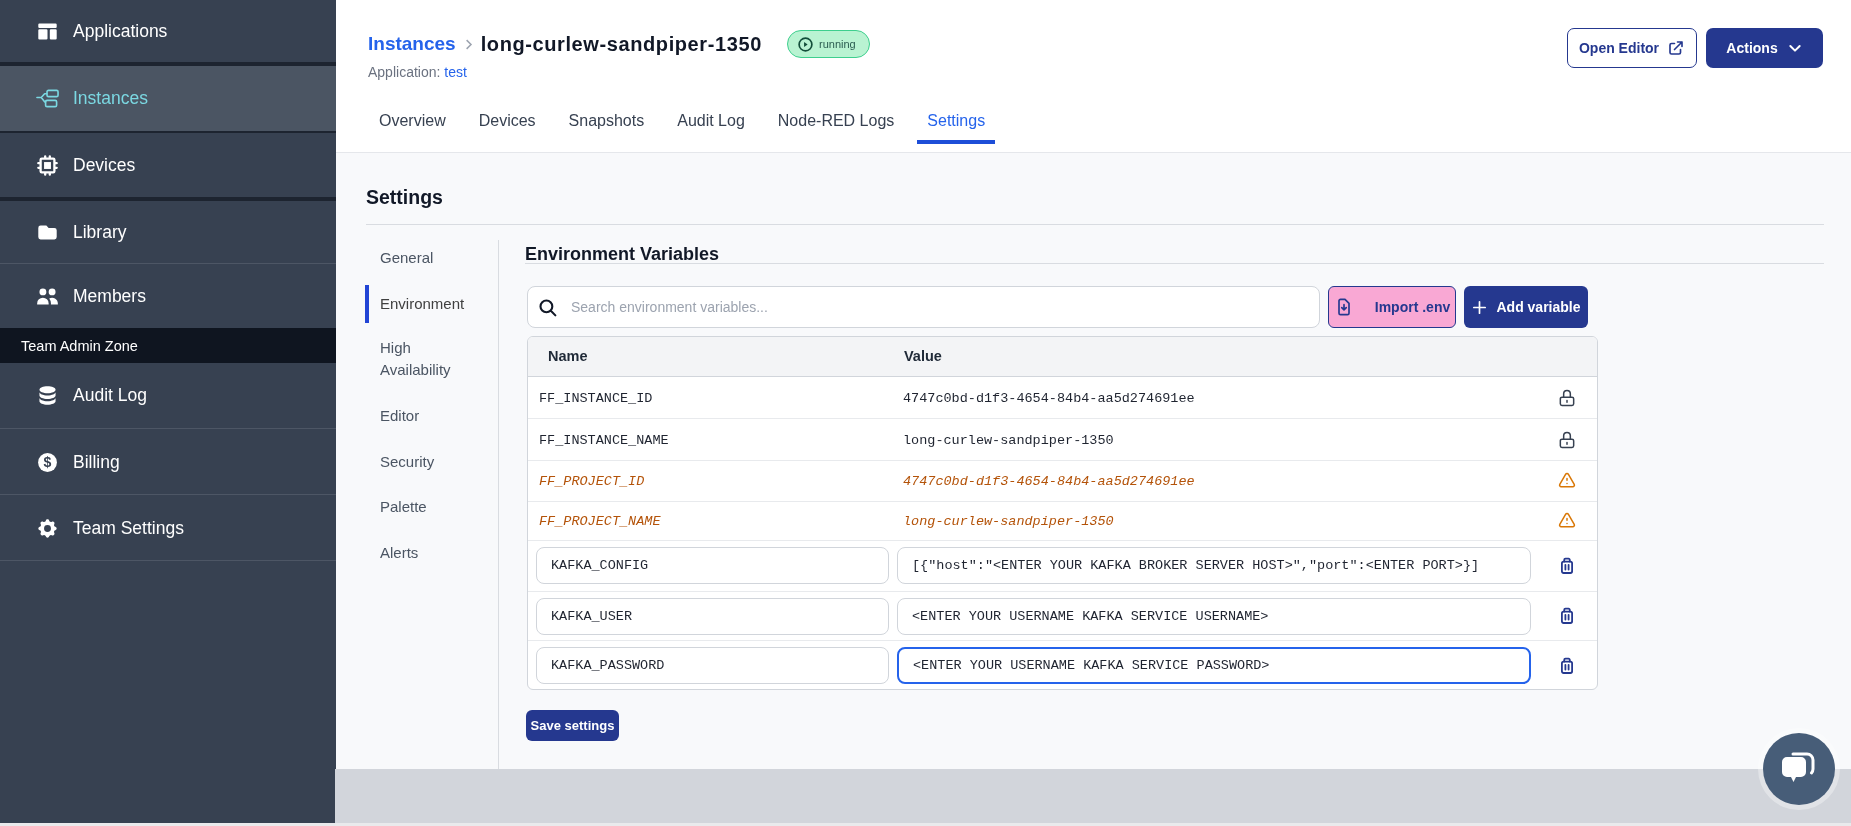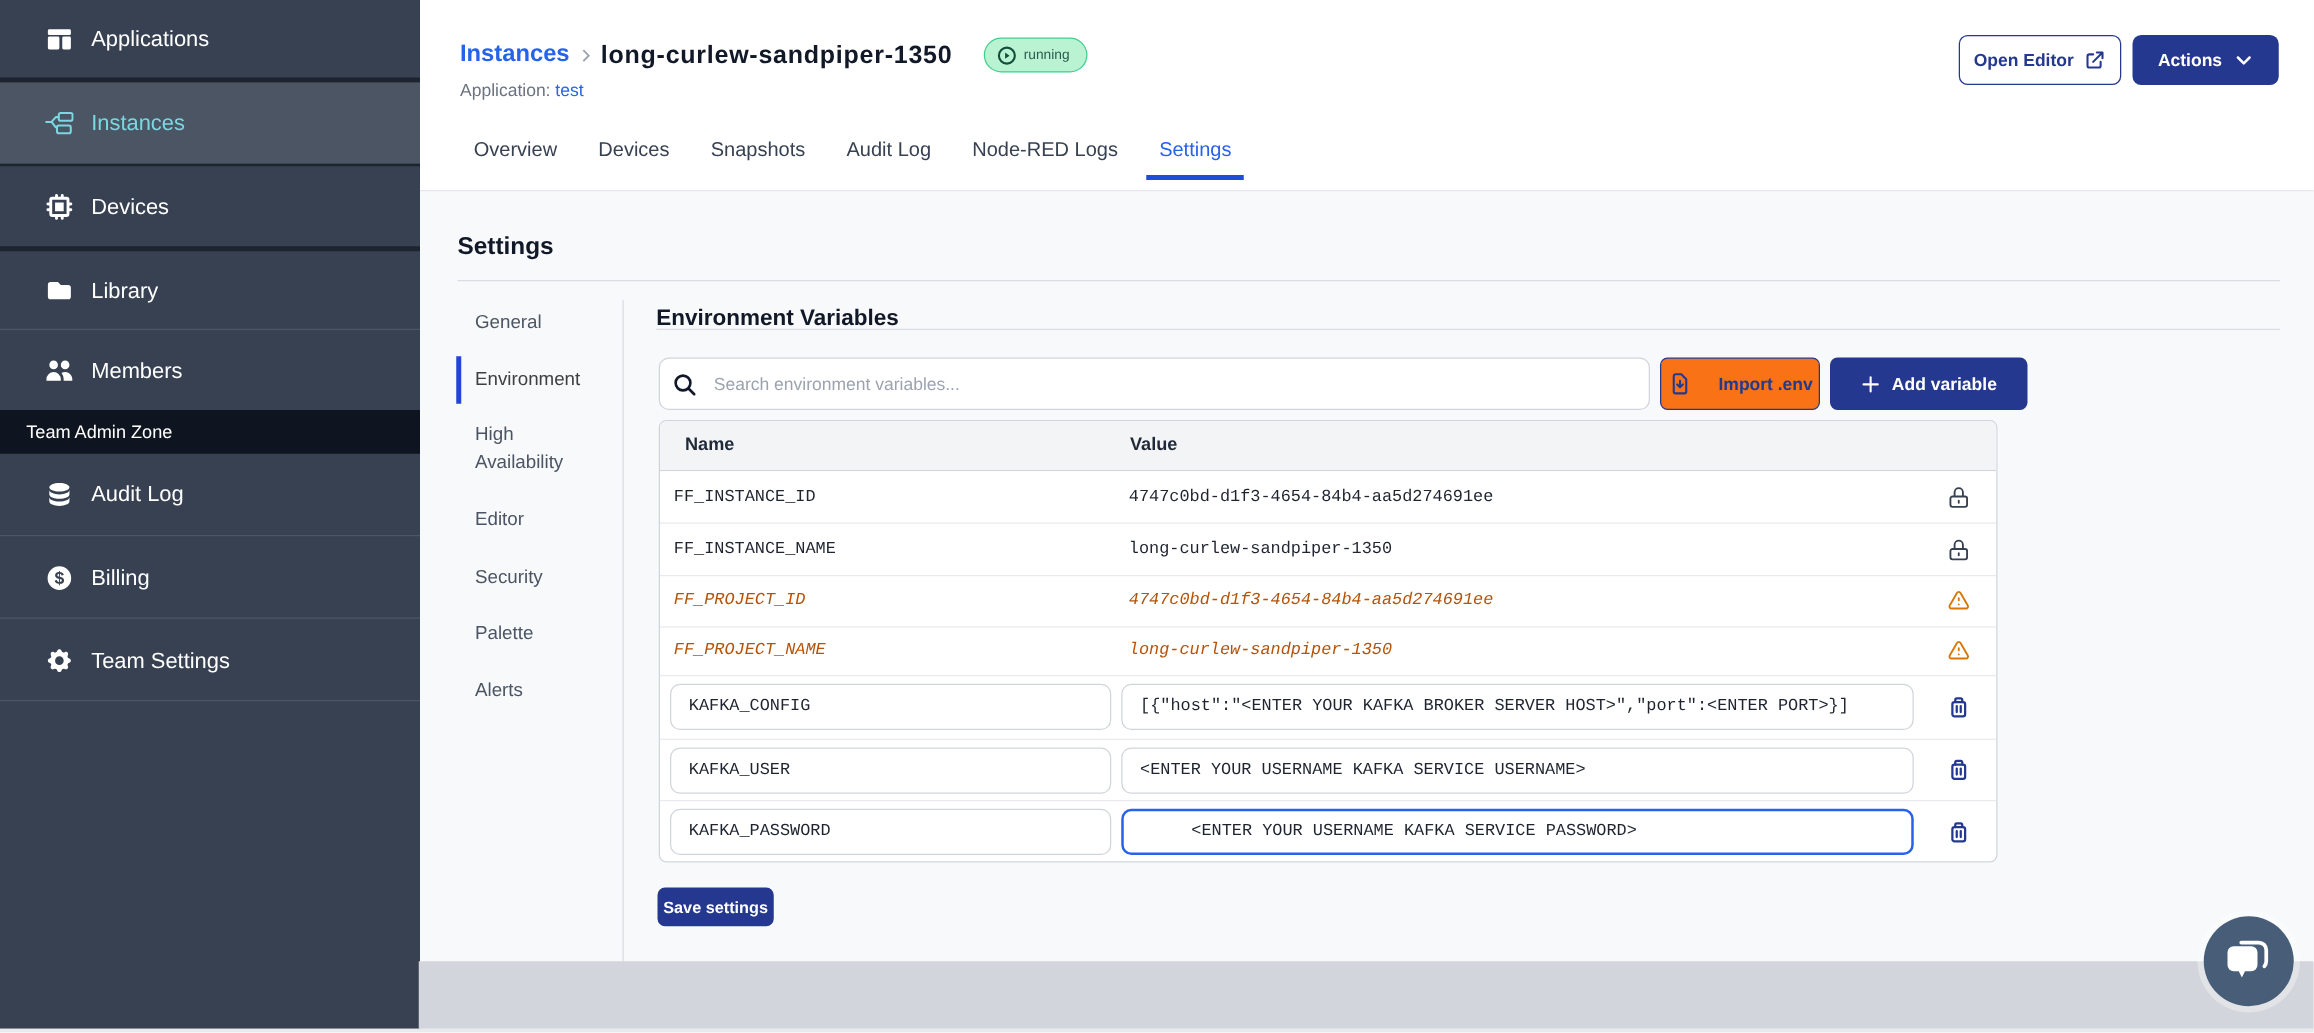--- a/index.html
+++ b/index.html
@@ -33,22 +33,22 @@
 #settings-h { position:absolute; left:366px; top:186px; font-size:19.5px; font-weight:bold; color:#111827; }
 #settings-div { position:absolute; left:366px; top:224px; width:1458px; height:1px; background:#d9dce1; }
 #vdiv { position:absolute; left:498px; top:240px; width:1px; height:529px; background:#d9dce1; }
 .lnav { position:absolute; left:380px; font-size:15px; color:#4b5563; }
 #lnav-active-bar { position:absolute; left:365px; top:285px; width:4px; height:38px; background:#2245d5; }
 
 #ev-h { position:absolute; left:525px; top:244px; font-size:18px; font-weight:bold; color:#111827; }
 #ev-div { position:absolute; left:525px; top:263px; width:1299px; height:1px; background:#d9dce1; }
 #search { position:absolute; left:527px; top:286px; width:793px; height:42px; background:#fff; border:1px solid #d1d5db; border-radius:8px;padding-left:24px; }
 #search .ph { position:absolute; left:43px; top:12px; font-size:14px; color:#9ca3af; }
-#btn-import { position:absolute; left:1328px; top:286px; width:128px; height:42px; background:#f97316; border:1.5px solid #25388f; border-radius:6px; display:flex; align-items:center; justify-content:center; gap:21px; color:#25388f; font-weight:bold; font-size:14px; }
-#btn-addvar { position:absolute; left:1464px; top:286px; width:158px; height:42px; background:#25388f; border-radius:6px; display:flex; align-items:center; justify-content:center; gap:8px; color:#fff; font-weight:bold; font-size:14px; }
+#btn-import { position:absolute; left:1328px; top:286px; width:128px; height:42px; background:#f9a8d4; border:1.5px solid #25388f; border-radius:6px; display:flex; align-items:center; justify-content:center; gap:21px; color:#25388f; font-weight:bold; font-size:14px; }
+#btn-addvar { position:absolute; left:1464px; top:286px; width:124px; height:42px; background:#25388f; border-radius:6px; display:flex; align-items:center; justify-content:center; gap:8px; color:#fff; font-weight:bold; font-size:14px; }
 #table { position:absolute; left:527px; top:336px; width:1071px; height:354px; background:#fff; border:1px solid #d1d5db; border-radius:6px; }
 #thead { position:absolute; left:0; top:0; width:1069px; height:40px; background:#f3f4f6; border-bottom:1px solid #d1d5db; border-radius:5px 5px 0 0; }
 #thead .h1 { position:absolute; left:20px; top:11px; font-size:14.5px; font-weight:bold; color:#1f2937; }
 #thead .h2 { position:absolute; left:376px; top:11px; font-size:14.5px; font-weight:bold; color:#1f2937; }
 .mono { font-family:"Liberation Mono", monospace; font-size:13.5px; color:#1f2430; }
 .trow { position:absolute; left:0; width:1069px; border-bottom:1px solid #e8eaed; }
 .orange { color:#b45309; font-style:italic; }
 .nm { position:absolute; left:11px; top:50%; transform:translateY(-50%); }
 .vl { position:absolute; left:375px; top:50%; transform:translateY(-50%); }
 .inp { position:absolute; background:#fff; border:1px solid #d1d5db; border-radius:8px; height:37px; display:flex; align-items:center; }
@@ -258,21 +258,21 @@
     <svg class="rowicon" viewBox="0 0 20 20" fill="none" stroke="#25388f" stroke-width="1.8" stroke-linecap="round" stroke-linejoin="round">
         <path d="M7.2 5.6V3.9a1.2 1.2 0 011.2-1.2h3.2a1.2 1.2 0 011.2 1.2v1.7"></path>
         <rect x="4.9" y="5.6" width="10.2" height="11.4" rx="1.7"></rect>
         <path d="M8.4 8.8v4.8M11.6 8.8v4.8"></path>
       </svg>
   </div>
   <div class="trow" style="top:304px;height:50px;border-bottom:none;">
     <div class="inp" style="left:8px;top:6px;width:353px;">
         <span class="mono">KAFKA_PASSWORD</span>
       </div>
-    <div class="inp" style="left:369px;top:6px;width:634px;border:2px solid #2563eb;padding-left:40px;">
+    <div class="inp" style="left:369px;top:6px;width:634px;border:2px solid #2563eb;">
         <span class="mono">&lt;ENTER YOUR USERNAME KAFKA SERVICE PASSWORD&gt;</span>
       </div>
     <svg class="rowicon" viewBox="0 0 20 20" fill="none" stroke="#25388f" stroke-width="1.8" stroke-linecap="round" stroke-linejoin="round">
         <path d="M7.2 5.6V3.9a1.2 1.2 0 011.2-1.2h3.2a1.2 1.2 0 011.2 1.2v1.7"></path>
         <rect x="4.9" y="5.6" width="10.2" height="11.4" rx="1.7"></rect>
         <path d="M8.4 8.8v4.8M11.6 8.8v4.8"></path>
       </svg>
   </div>
 </div>
 

